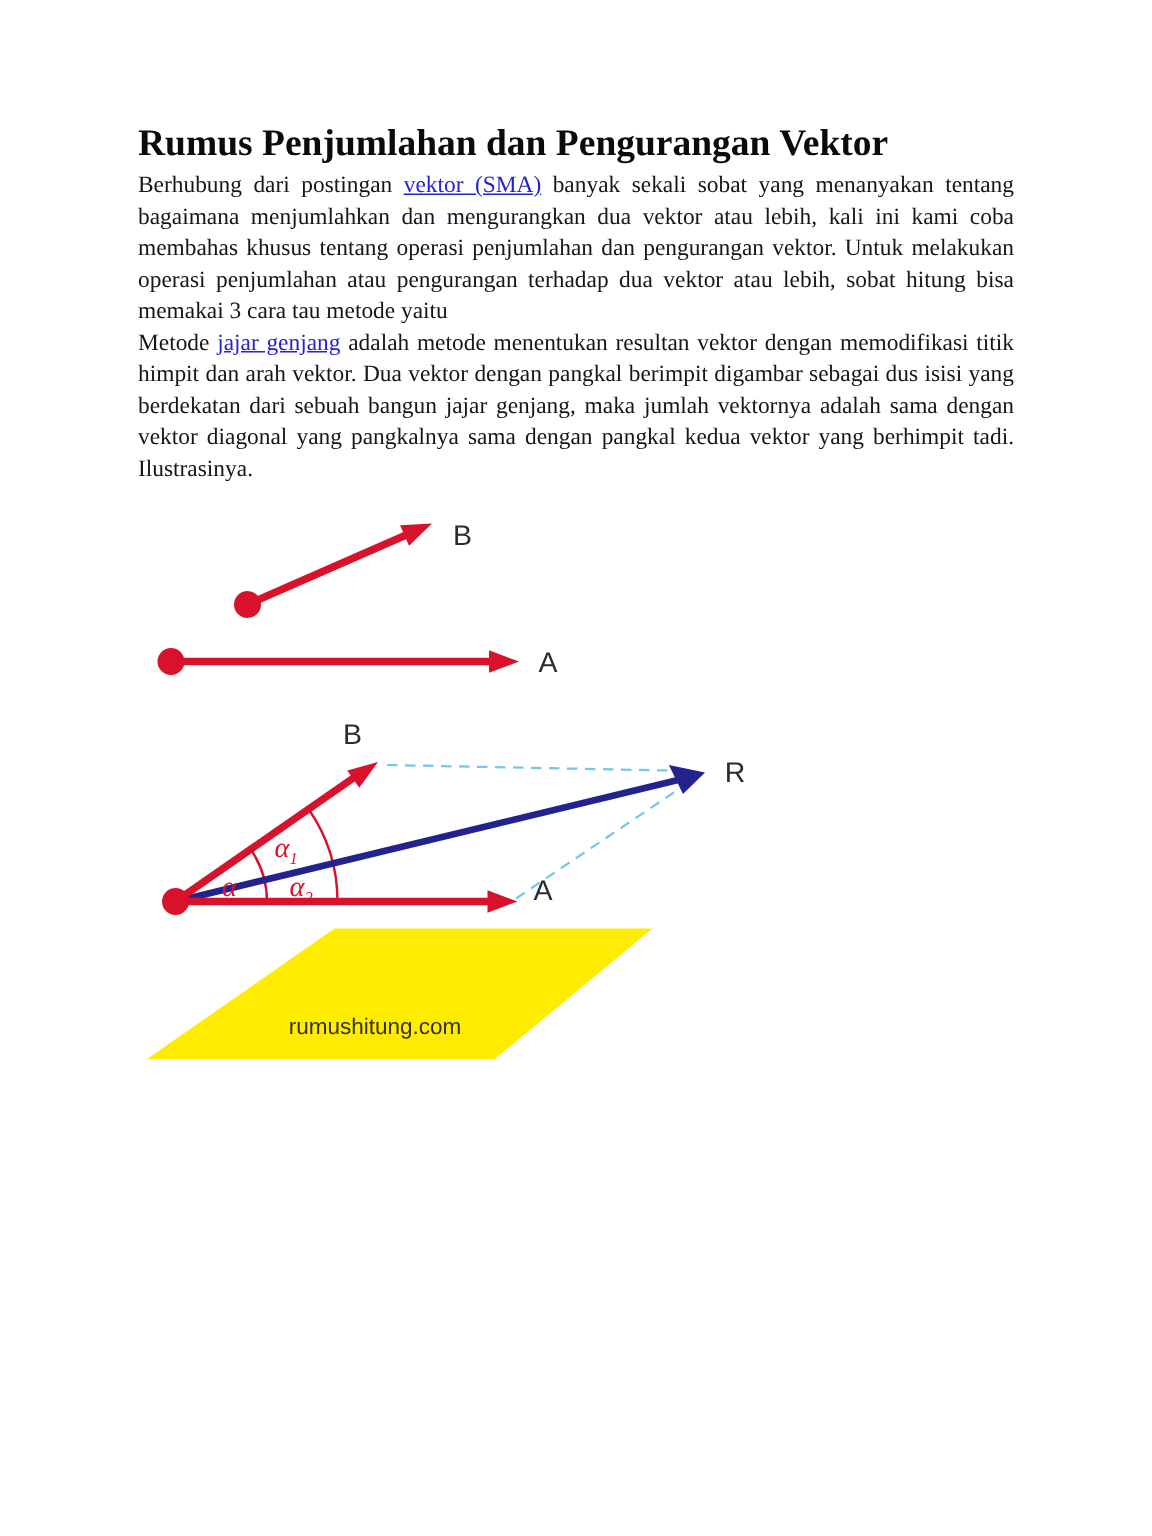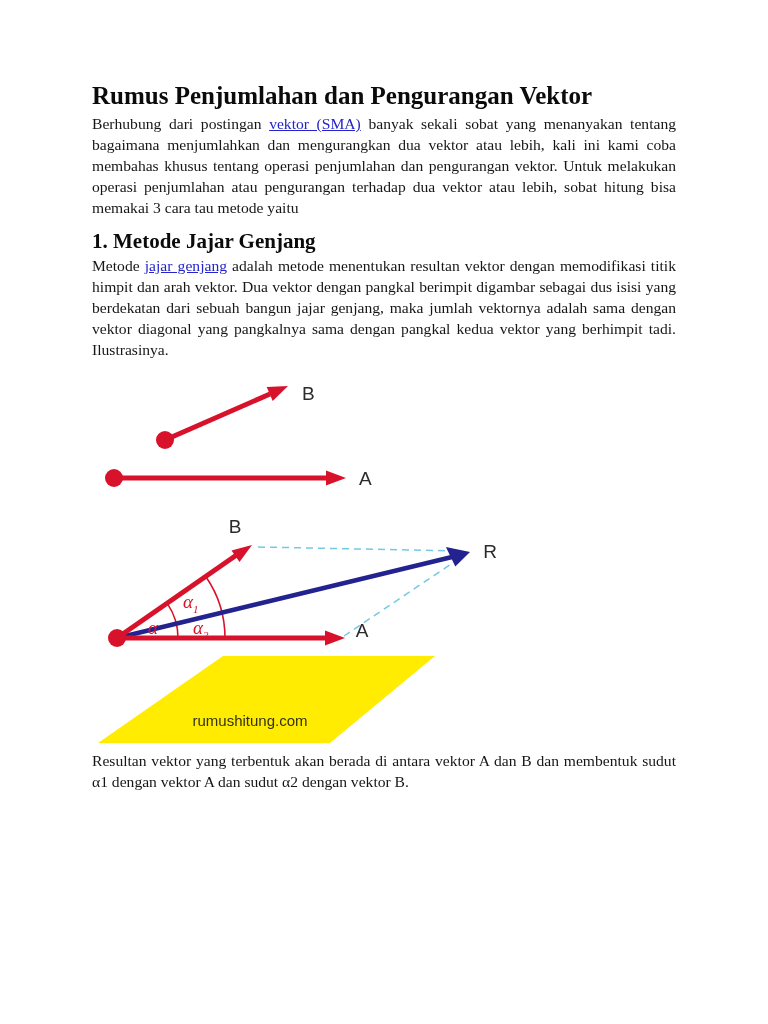--- a/index.html
+++ b/index.html
@@ -91,21 +91,20 @@
 </head>
 <body>
 
 <div class="page">
   <div class="content">
 
     <h1 class="doc-title">Rumus Penjumlahan dan Pengurangan Vektor</h1>
 
     <p class="body-text mt-p1"><span>Berhubung dari postingan </span><a class="doc-link" href="#">vektor (SMA)</a><span> banyak sekali sobat yang menanyakan tentang bagaimana menjumlahkan dan mengurangkan dua vektor atau lebih, kali ini kami coba membahas khusus tentang operasi penjumlahan dan pengurangan vektor. Untuk melakukan operasi penjumlahan atau pengurangan terhadap dua vektor atau lebih, sobat hitung bisa memakai 3 cara tau metode yaitu</span></p>
 
-    <h2 class="section-heading">1. Metode Jajar Genjang</h2>
 
     <p class="body-text mt-p2"><span>Metode </span><a class="doc-link" href="#">jajar genjang</a><span> adalah metode menentukan resultan vektor dengan memodifikasi titik himpit dan arah vektor. Dua vektor dengan pangkal berimpit digambar sebagai dus isisi yang berdekatan dari sebuah bangun jajar genjang, maka jumlah vektornya adalah sama dengan vektor diagonal yang pangkalnya sama dengan pangkal kedua vektor yang berhimpit tadi. Ilustrasinya.</span></p>
 
     <svg class="figure1" viewBox="0 0 345 130">
       <circle class="dot-red" cx="67" cy="71" r="9"></circle>
       <line class="vec-red" x1="67" y1="71" x2="172" y2="25" stroke-width="5"></line>
       <polygon class="head-red" points="190,17 174.7,31.9 168.7,18.1"></polygon>
       <text class="vec-label" x="204" y="31">B</text>
 
       <circle class="dot-red" cx="16" cy="109" r="9"></circle>
@@ -138,16 +137,15 @@
 
       <text class="vec-label" x="140" y="25" text-anchor="middle">B</text>
       <text class="vec-label" x="395" y="50" text-anchor="middle">R</text>
       <text class="vec-label" x="267" y="129" text-anchor="middle">A</text>
 
       <text class="angle-label" x="58" y="126" text-anchor="middle">α</text>
       <text class="angle-label" x="88" y="100"><tspan>α</tspan><tspan class="angle-sub" dy="5">1</tspan></text>
       <text class="angle-label" x="98" y="126"><tspan>α</tspan><tspan class="angle-sub" dy="5">2</tspan></text>
     </svg>
 
-    <p class="body-text mt-p4">Resultan vektor yang terbentuk akan berada di antara vektor A dan B dan membentuk sudut α1 dengan vektor A dan sudut α2 dengan vektor B.</p>
 
   </div>
 </div>
 
 </body></html>

